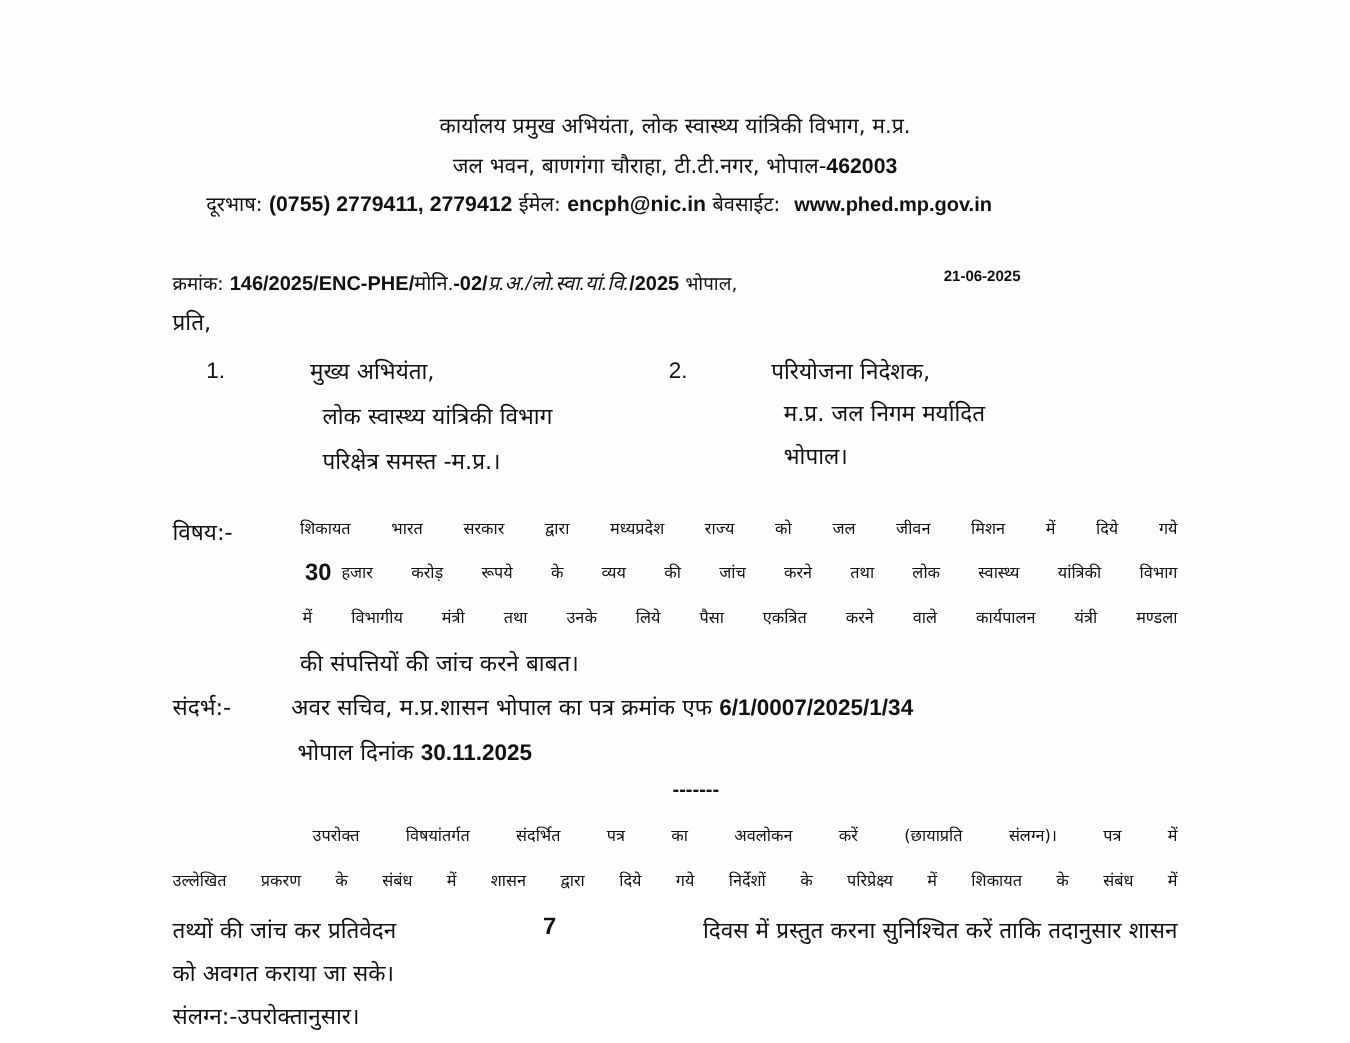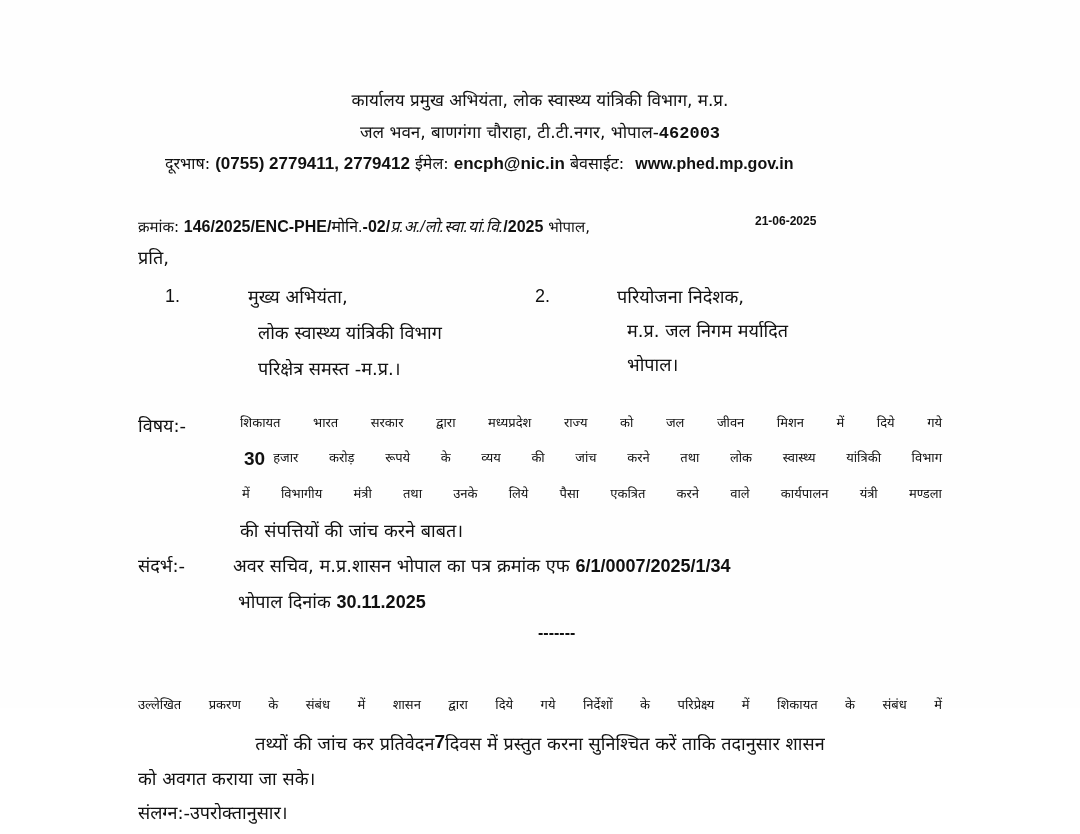--- a/index.html
+++ b/index.html
@@ -23,21 +23,21 @@
       height: 708px;
       background: #fefefe;
     }
     .abs { position: absolute; white-space: nowrap; }
     .hdr {
       left: 0;
       width: 1080px;
       text-align: center;
       font-size: 17px;
     }
-    .hdr .b { font-weight: bold; font-family: Liberation Mono, monospace; text-align: center; }
+    .hdr .b { font-weight: bold; font-family: Liberation Sans, sans-serif; text-align: center; }
     .web { font-size: 16px; font-weight: bold; font-family: "Liberation Sans", sans-serif; }
     .ref-line { font-size: 15px; }
     .ref-line .b { font-weight: bold; font-family: "Liberation Sans", sans-serif; }
     .t18 { font-size: 18px; }
     .num { font-family: "Liberation Sans", sans-serif; font-size: 18px; }
     .b { font-weight: bold; font-family: "Liberation Sans", sans-serif; }
     .just {
       text-align: justify;
       text-align-last: justify;
       white-space: nowrap;
@@ -97,22 +97,23 @@
     <span>अवर सचिव, म.प्र.शासन भोपाल का पत्र क्रमांक एफ</span>
     <span class="b">6/1/0007/2025/1/34</span>
   </div>
   <div class="abs t18" style="top:589px; left:238px;">
     <span>भोपाल दिनांक</span>
     <span class="b">30.11.2025</span>
   </div>
 
   <div class="abs b" style="top:624px; left:538px; font-size:16px;">-------</div>
 
+  <div class="abs just" style="top:659px; left:250px; width:692px;">उपरोक्त विषयांतर्गत संदर्भित पत्र का अवलोकन करें (छायाप्रति संलग्न)। पत्र में</div>
   <div class="abs just" style="top:695px; left:138px; width:804px;">उल्लेखित प्रकरण के संबंध में शासन द्वारा दिये गये निर्देशों के परिप्रेक्ष्य में शिकायत के संबंध में</div>
-  <div class="abs" style="top:731px; left:138px; width:804px; font-size:18px; display:flex; justify-content:center;">
+  <div class="abs" style="top:731px; left:138px; width:804px; font-size:18px; display:flex; justify-content:space-between;">
     <span>तथ्यों की जांच कर प्रतिवेदन</span>
     <span class="b" style="font-size:19px;">7</span>
     <span>दिवस में प्रस्तुत करना सुनिश्चित करें ताकि तदानुसार शासन</span>
   </div>
   <div class="abs t18" style="top:766px; left:138px;">को अवगत कराया जा सके।</div>
 
   <div class="abs t18" style="top:800px; left:138px;">संलग्न:-उपरोक्तानुसार।</div>
 
 </div>
 

